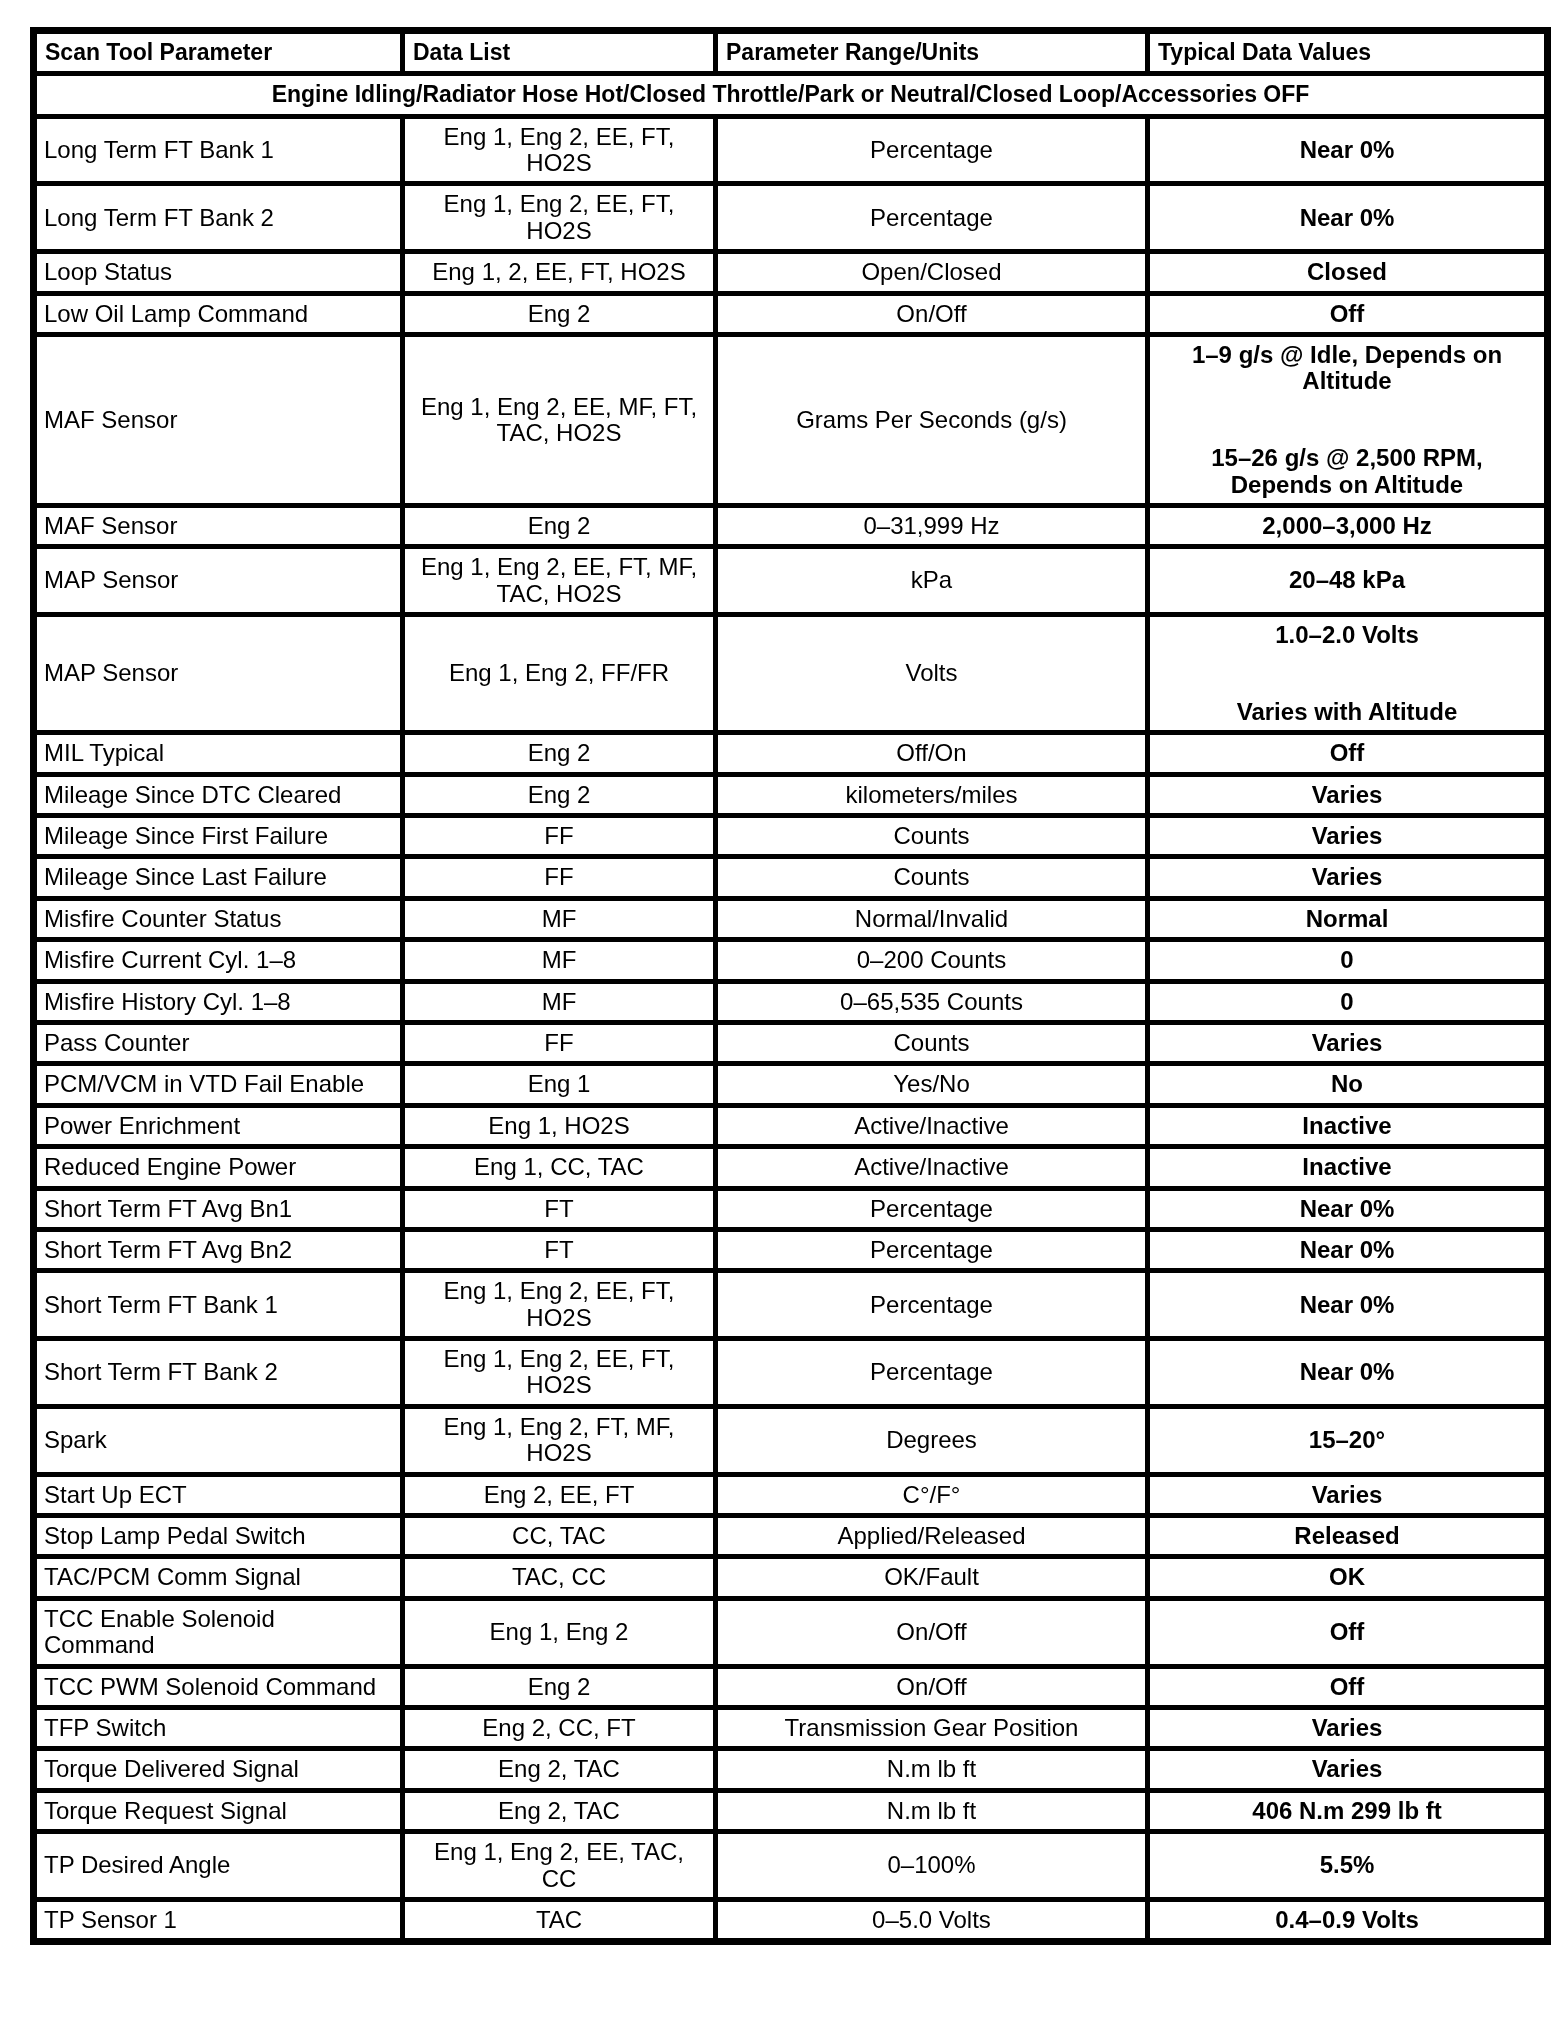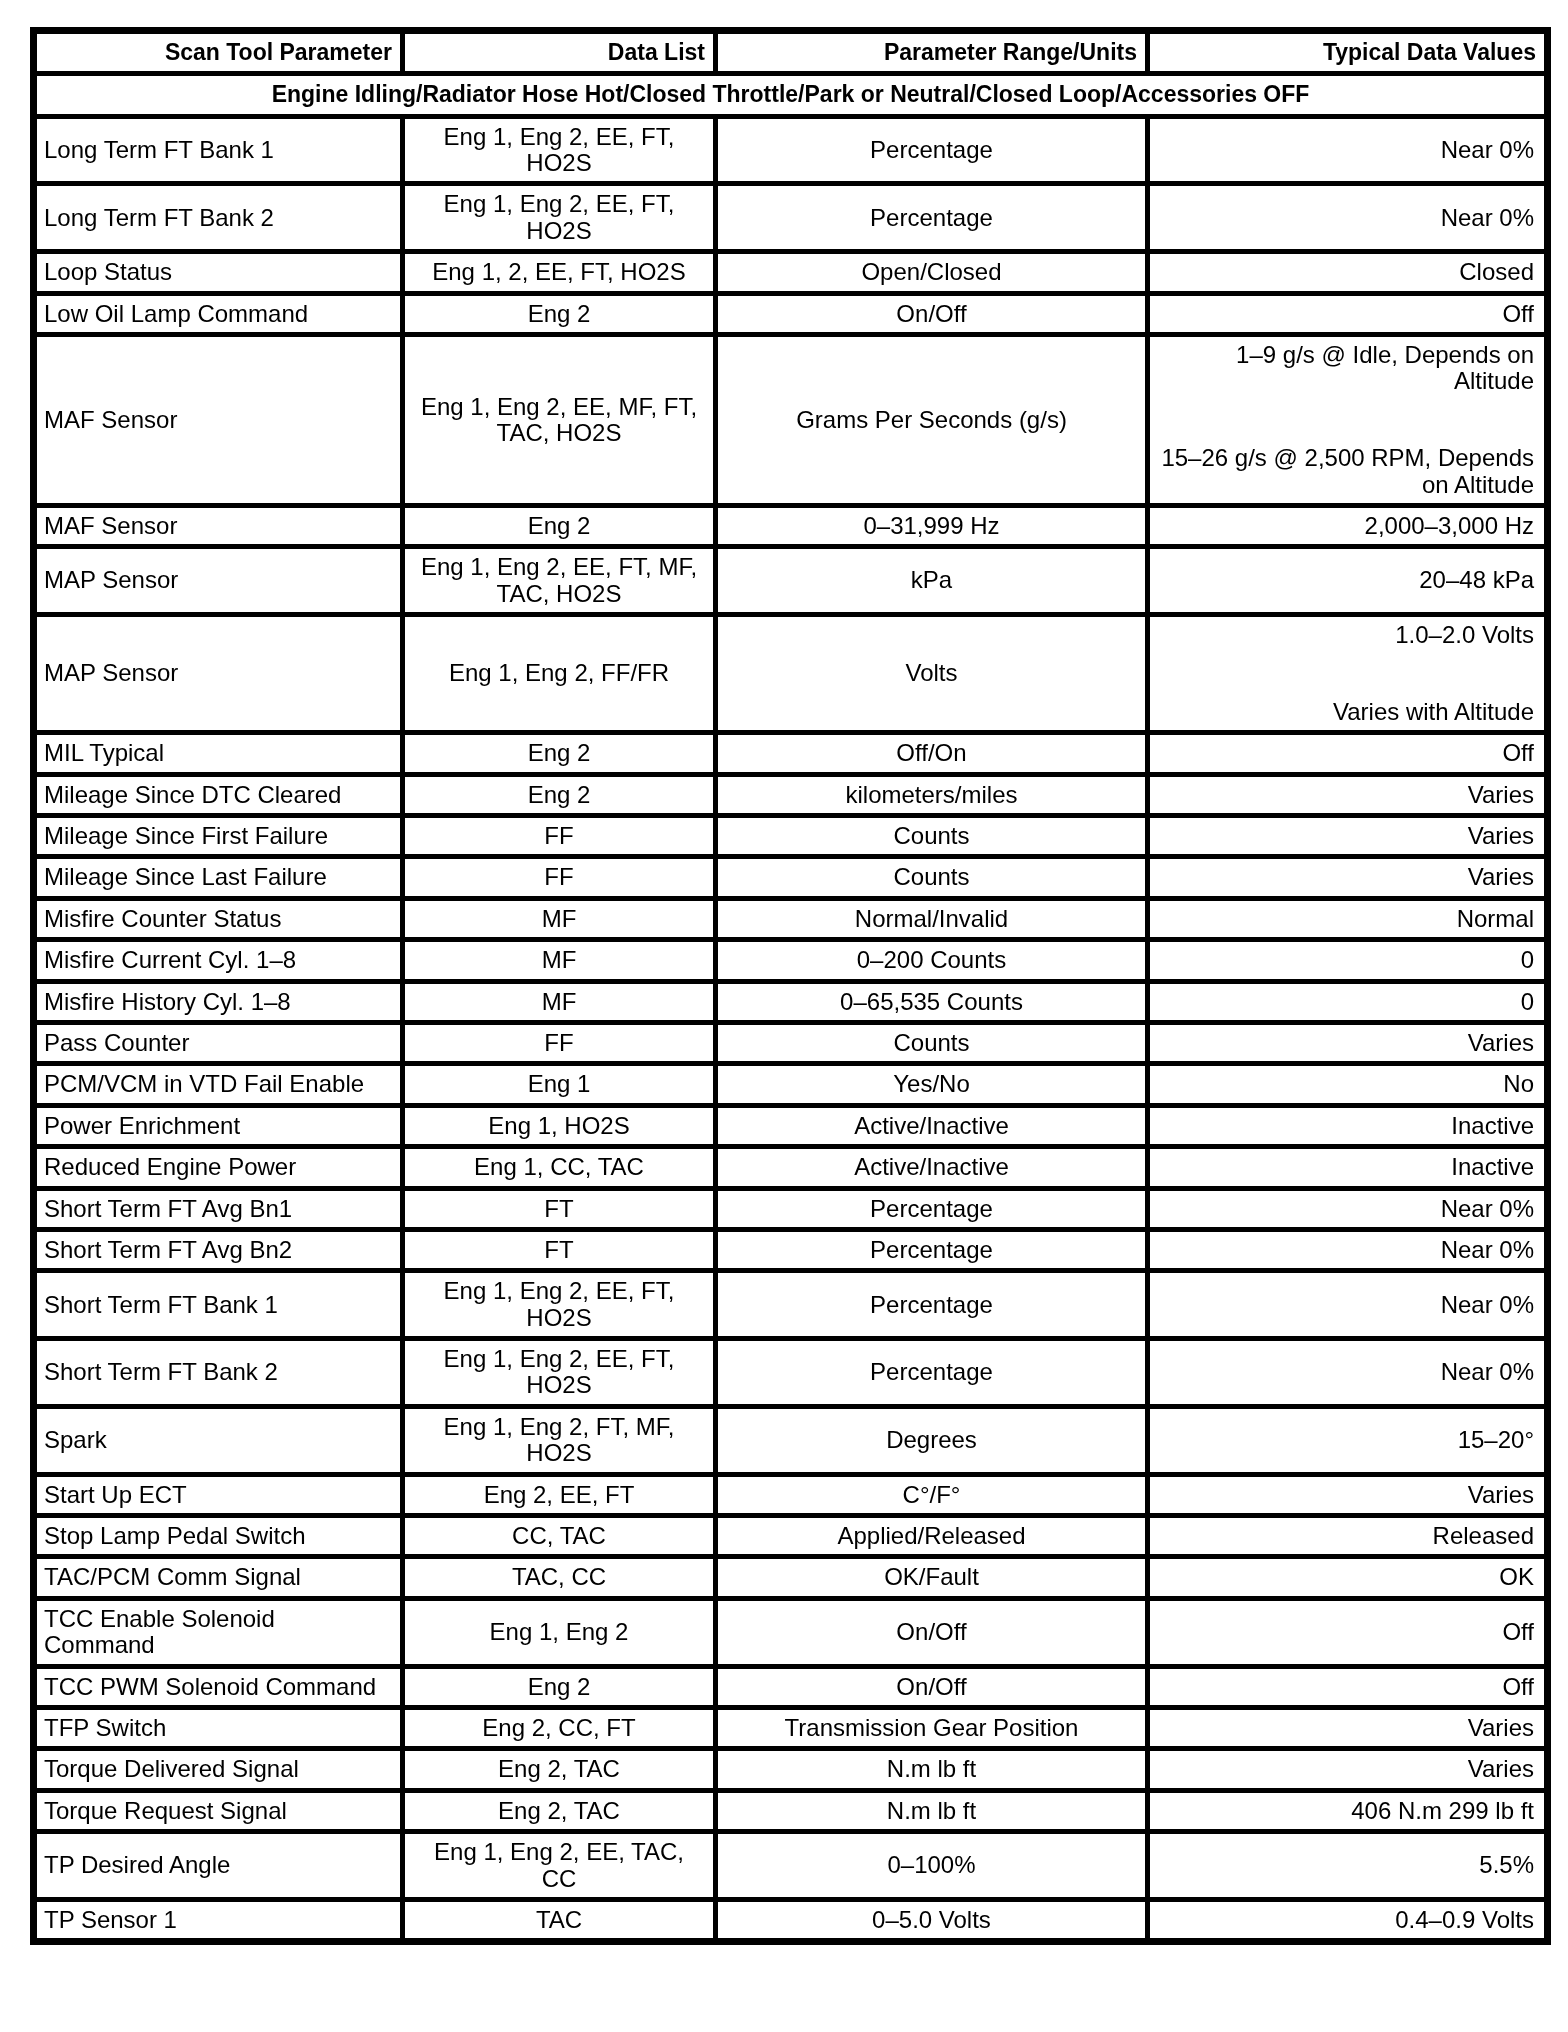--- a/index.html
+++ b/index.html
@@ -25,43 +25,44 @@
   .scan-table th, .scan-table td {
     border: 5px solid #000;
     font-size: 24px;
     line-height: 1.1;
     vertical-align: middle;
     word-wrap: break-word;
   }
   .scan-table th.col-head {
     font-weight: bold;
     font-size: 23px;
-    text-align: right;
+    text-align: left;
     padding: 6px 8px;
   }
   .scan-table th.banner {
     font-weight: bold;
     font-size: 23px;
     padding: 6px 8px;
   }
   .scan-table td.param {
     text-align: left;
     padding: 5px 8px 5px 7px;
   }
   .scan-table td.datalist {
     text-align: center;
     padding: 5px 9px;
   }
   .scan-table td.range {
     text-align: center;
     padding: 5px 10px;
   }
   .scan-table td.typical {
-    text-align: right;
+    text-align: center;
     padding: 5px 10px;
+    font-weight: bold;
   }
   .value-block + .value-block {
     margin-top: 2.1em;
   }
 </style>
 </head>
 <body>
 
 <div class="page">
   <table class="scan-table">

